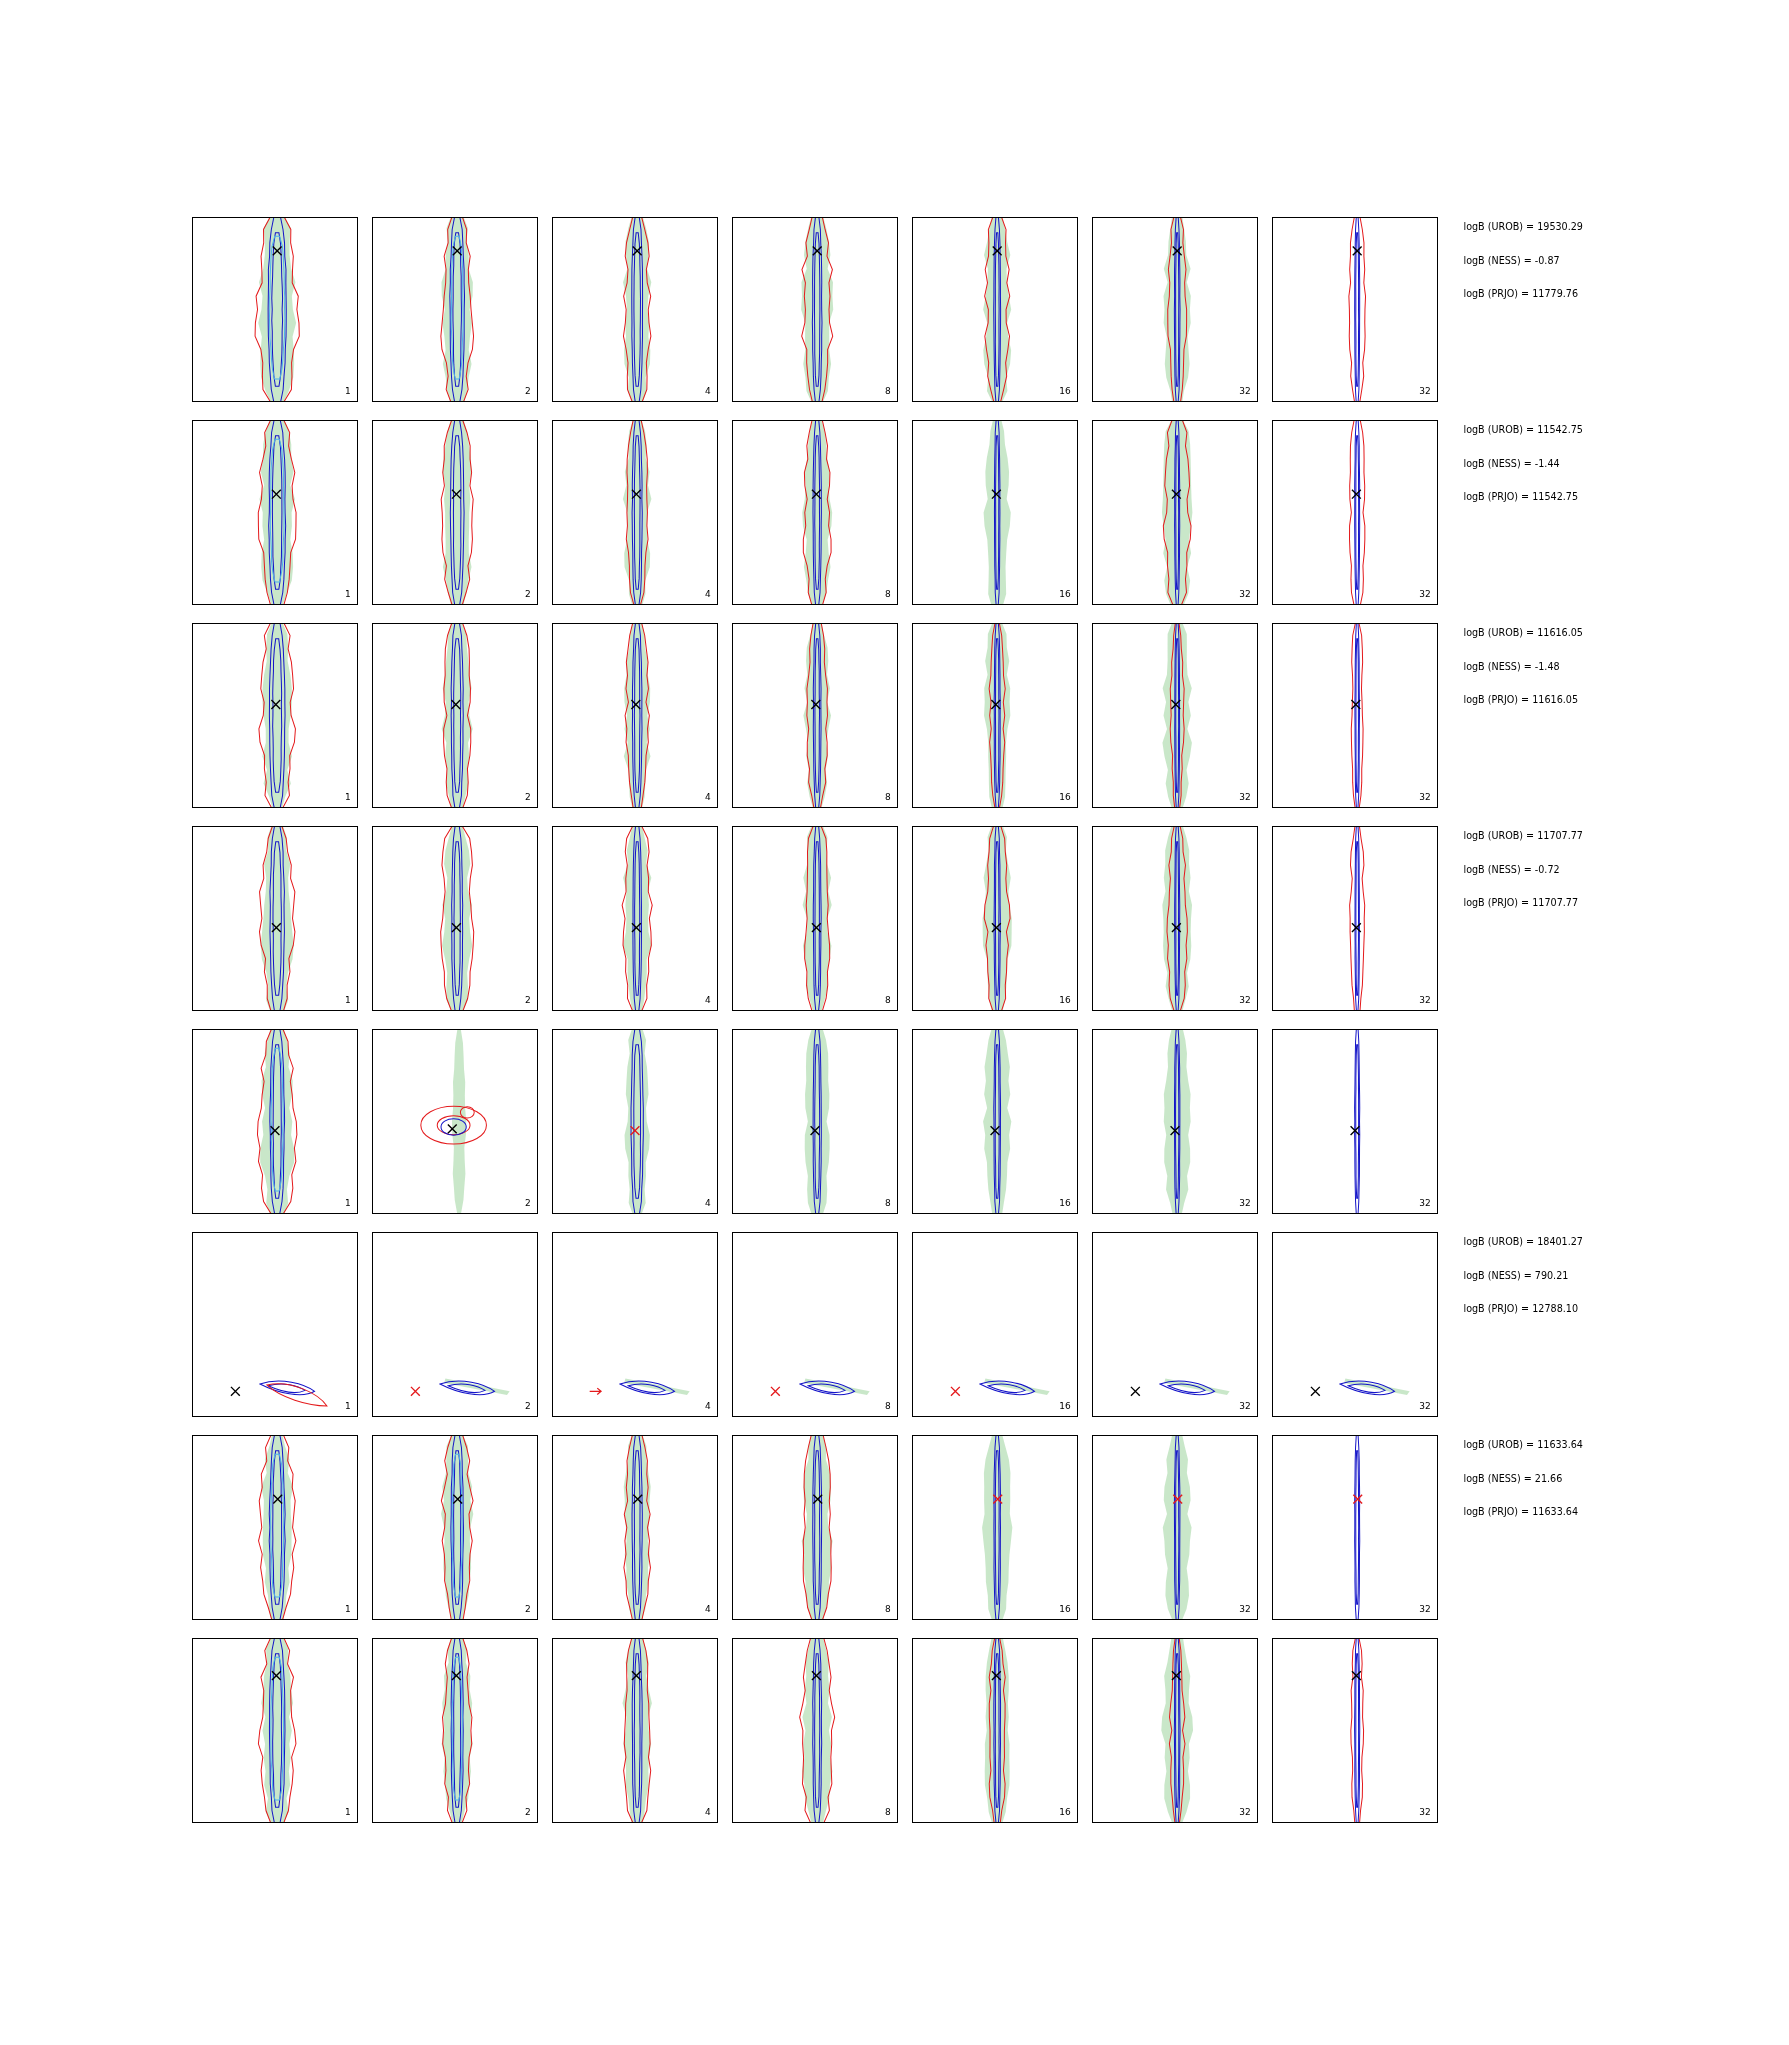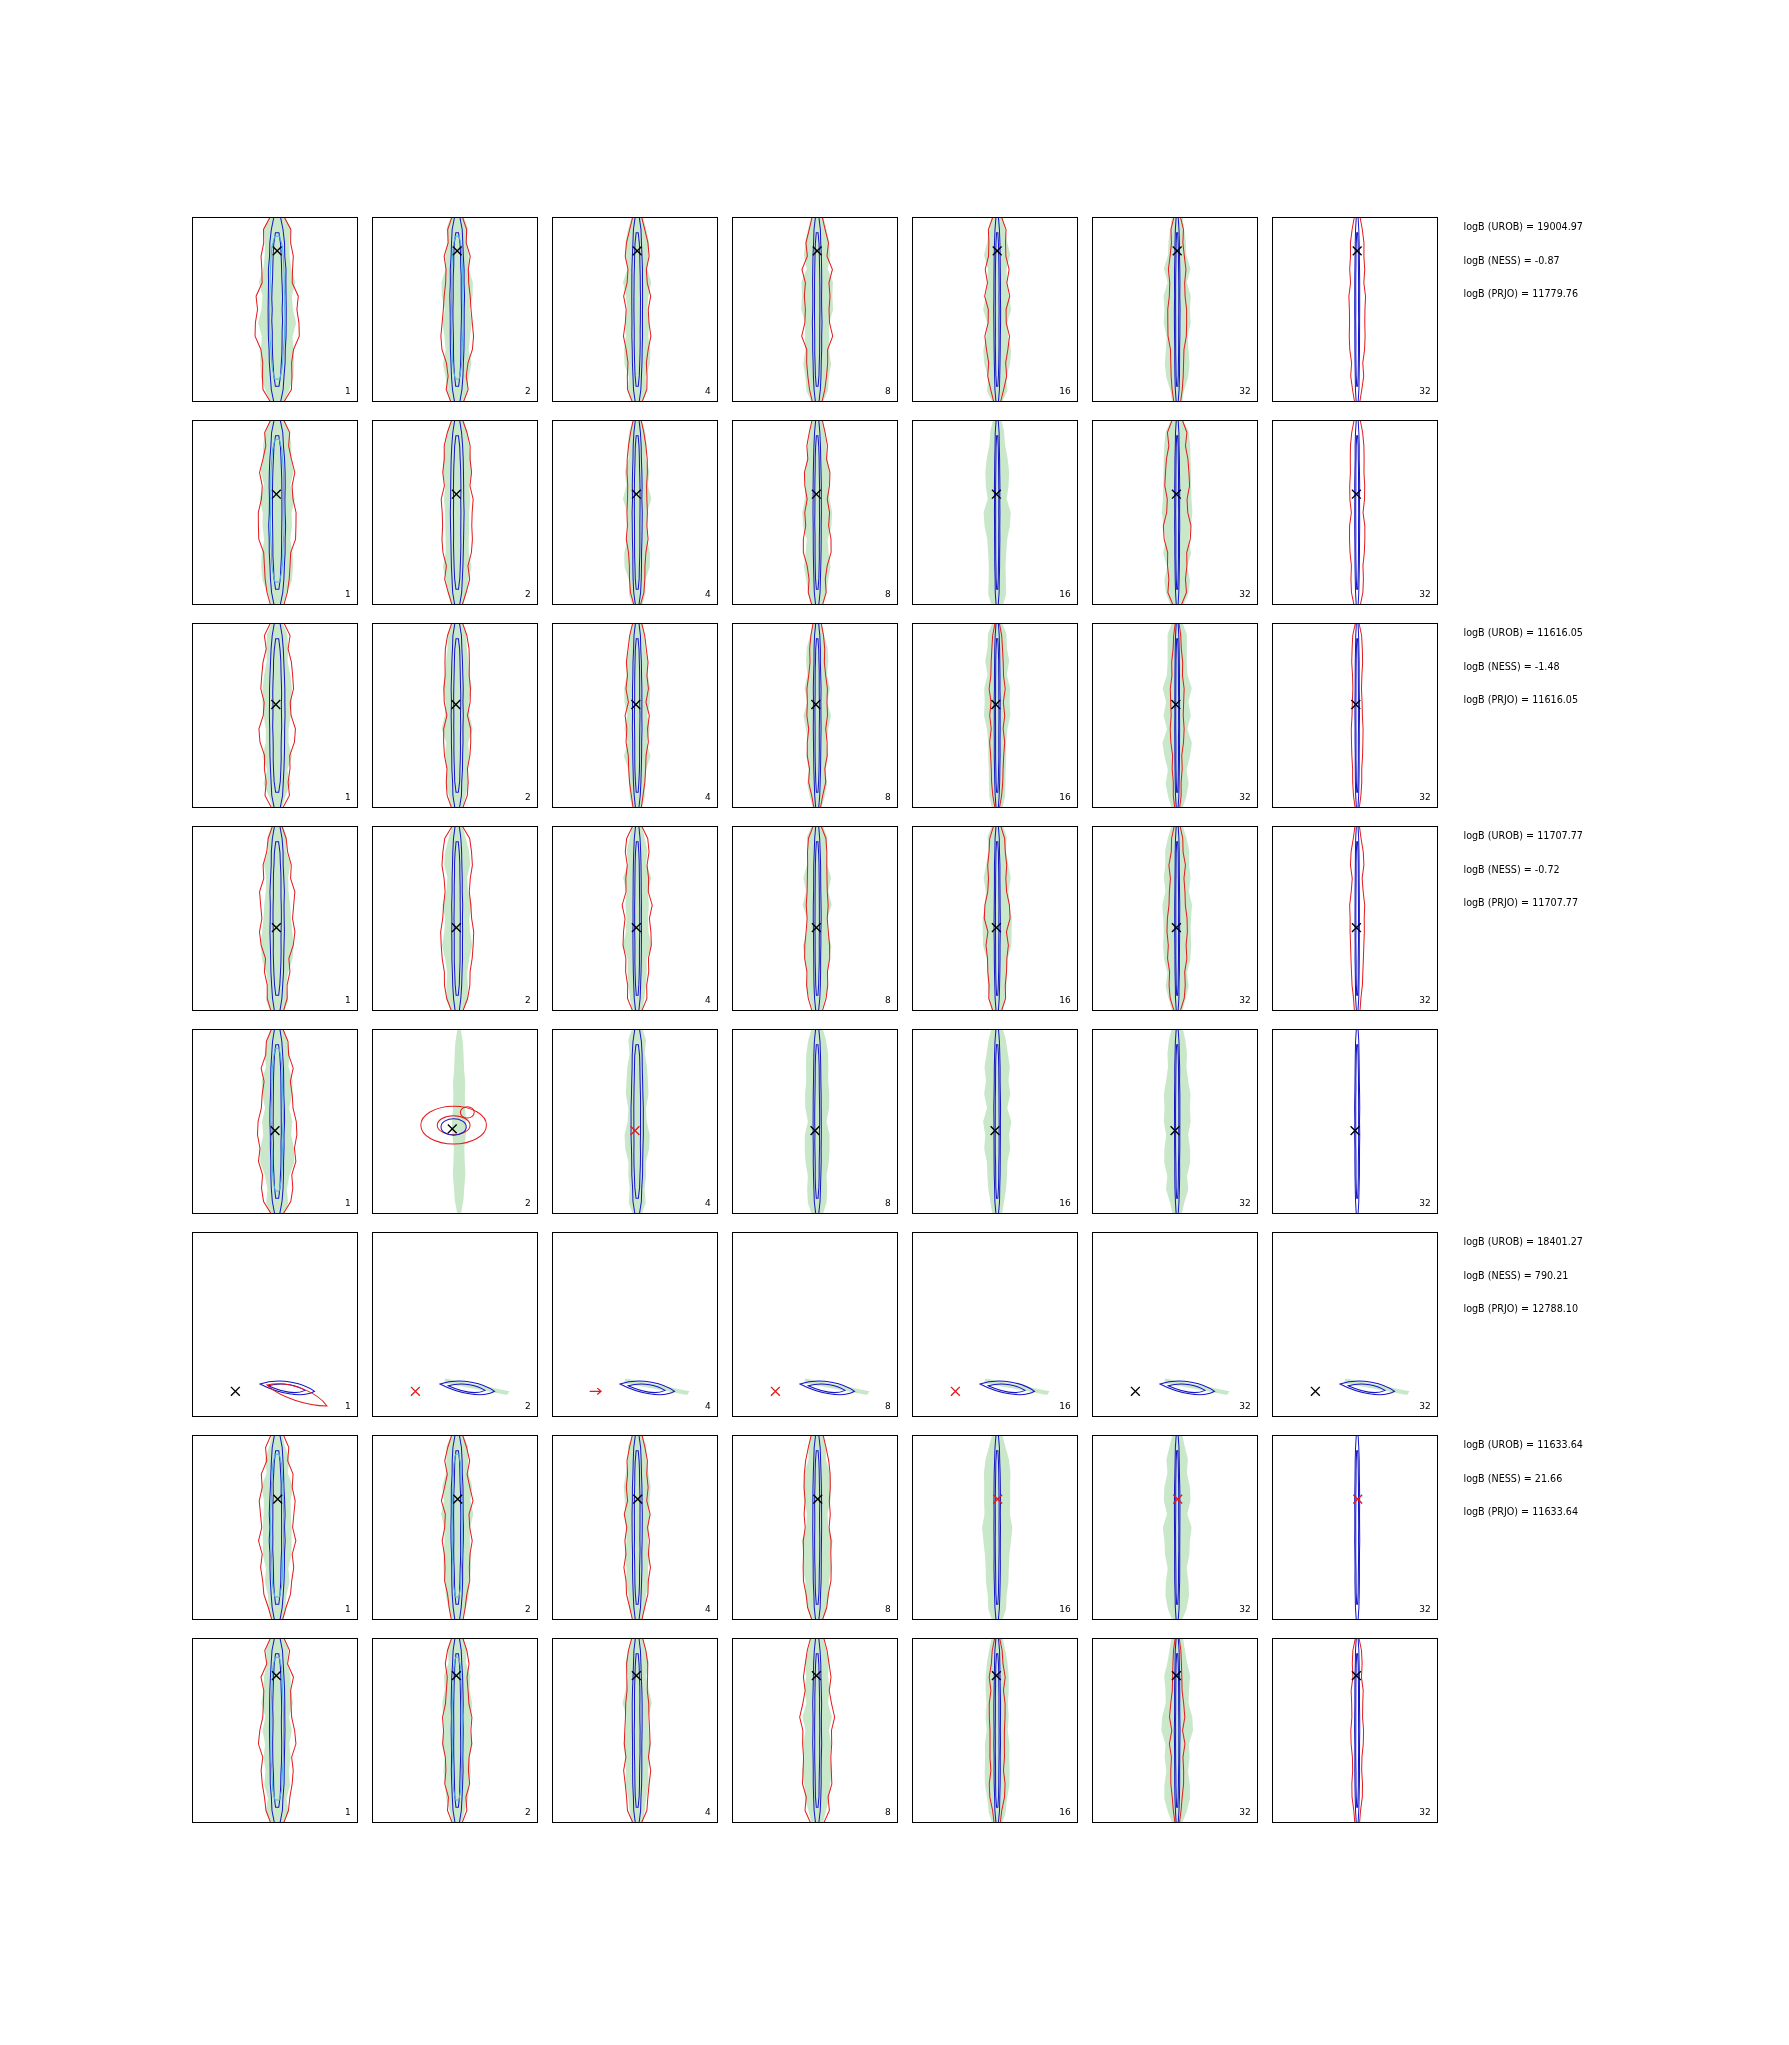--- a/index.html
+++ b/index.html
@@ -178,21 +178,21 @@
             <svg class="plotsvg" viewBox="0 0 260 290" preserveAspectRatio="none">
               <path d="M 129.2,-2.9 L 125.4,18.2 L 122.8,39.4 L 122.8,60.5 L 121.6,81.6 L 123.0,102.7 L 120.3,123.9 L 121.1,145.0 L 121.4,166.1 L 120.9,187.3 L 121.7,208.4 L 124.6,229.5 L 123.2,250.6 L 126.1,271.8 L 129.5,292.9 L 137.4,292.9 L 140.8,271.8 L 143.8,250.6 L 142.3,229.5 L 145.2,208.4 L 146.0,187.3 L 145.5,166.1 L 145.8,145.0 L 146.7,123.9 L 144.0,102.7 L 145.4,81.6 L 144.1,60.5 L 144.2,39.4 L 141.6,18.2 L 137.7,-2.9 Z" fill="none" stroke="#e41a1c" stroke-width="1.6"></path>
               <path d="M 132.1,-2.9 L 130.9,18.2 L 130.4,39.4 L 130.1,60.5 L 129.8,81.6 L 129.6,102.7 L 129.6,123.9 L 129.5,145.0 L 129.7,166.1 L 129.7,187.3 L 129.8,208.4 L 130.0,229.5 L 130.4,250.6 L 130.7,271.8 L 132.0,292.9 L 134.9,292.9 L 136.2,271.8 L 136.6,250.6 L 136.9,229.5 L 137.1,208.4 L 137.2,187.3 L 137.3,166.1 L 137.4,145.0 L 137.4,123.9 L 137.4,102.7 L 137.2,81.6 L 136.9,60.5 L 136.6,39.4 L 136.0,18.2 L 134.8,-2.9 Z" fill="none" stroke="#1414c8" stroke-width="1.6"></path>
               <path d="M 132.7,23.2 L 132.0,40.6 L 131.6,58.0 L 131.5,75.4 L 131.3,92.8 L 131.2,110.2 L 131.3,127.6 L 131.3,145.0 L 131.2,162.4 L 131.4,179.8 L 131.5,197.2 L 131.4,214.6 L 131.6,232.0 L 131.9,249.4 L 132.7,266.8 L 134.3,266.8 L 135.0,249.4 L 135.3,232.0 L 135.5,214.6 L 135.5,197.2 L 135.6,179.8 L 135.8,162.4 L 135.6,145.0 L 135.6,127.6 L 135.7,110.2 L 135.6,92.8 L 135.4,75.4 L 135.3,58.0 L 134.9,40.6 L 134.2,23.2 Z" fill="none" stroke="#1414c8" stroke-width="1.6"></path>
               <path d="M 126.46666666666667,45.20000000000002 L 140.46666666666667,59.20000000000002 M 140.46666666666667,45.20000000000002 L 126.46666666666667,59.20000000000002" stroke="#000000" stroke-width="2.2" fill="none"></path>
             </svg>
             <span class="corner-label">32</span>
           </div>
         </div>
         <div class="legendbox">
-          <div>logB (UROB) = 19004.97</div>
+          <div>logB (UROB) = 19530.29</div>
           <div>logB (NESS) = -0.87</div>
           <div>logB (PRJO) = 11779.76</div>
         </div>
       </div>
       <div class="row">
         <div class="cell">
           <div class="axes">
             <span class="ytickmark" style="top:148px"></span>
             <span class="ytickmark" style="top:111px"></span>
             <span class="ytickmark" style="top:74px"></span>
@@ -344,20 +344,25 @@
             <span class="xtickmark" style="left:138px"></span>
             <svg class="plotsvg" viewBox="0 0 260 290" preserveAspectRatio="none">
               <path d="M 128.9,-2.9 L 124.8,18.2 L 122.8,39.4 L 122.5,60.5 L 122.7,81.6 L 121.6,102.7 L 121.9,123.9 L 124.2,145.0 L 121.4,166.1 L 121.3,187.3 L 122.1,208.4 L 124.3,229.5 L 123.6,250.6 L 124.4,271.8 L 128.7,292.9 L 138.2,292.9 L 142.5,271.8 L 143.3,250.6 L 142.6,229.5 L 144.8,208.4 L 145.6,187.3 L 145.6,166.1 L 142.7,145.0 L 145.1,123.9 L 145.4,102.7 L 144.2,81.6 L 144.4,60.5 L 144.1,39.4 L 142.1,18.2 L 138.0,-2.9 Z" fill="none" stroke="#e41a1c" stroke-width="1.6"></path>
               <path d="M 132.1,-2.9 L 130.8,18.2 L 130.2,39.4 L 130.2,60.5 L 129.8,81.6 L 129.5,102.7 L 129.7,123.9 L 129.6,145.0 L 129.5,166.1 L 129.7,187.3 L 129.9,208.4 L 130.0,229.5 L 130.4,250.6 L 130.9,271.8 L 132.0,292.9 L 134.9,292.9 L 136.0,271.8 L 136.5,250.6 L 136.9,229.5 L 137.1,208.4 L 137.2,187.3 L 137.4,166.1 L 137.3,145.0 L 137.2,123.9 L 137.4,102.7 L 137.1,81.6 L 136.7,60.5 L 136.7,39.4 L 136.1,18.2 L 134.9,-2.9 Z" fill="none" stroke="#1414c8" stroke-width="1.6"></path>
               <path d="M 132.7,23.2 L 131.9,40.6 L 131.7,58.0 L 131.4,75.4 L 131.4,92.8 L 131.4,110.2 L 131.2,127.6 L 131.2,145.0 L 131.3,162.4 L 131.4,179.8 L 131.3,197.2 L 131.4,214.6 L 131.7,232.0 L 132.0,249.4 L 132.7,266.8 L 134.3,266.8 L 134.9,249.4 L 135.3,232.0 L 135.5,214.6 L 135.6,197.2 L 135.6,179.8 L 135.6,162.4 L 135.8,145.0 L 135.7,127.6 L 135.6,110.2 L 135.6,92.8 L 135.5,75.4 L 135.2,58.0 L 135.0,40.6 L 134.2,23.2 Z" fill="none" stroke="#1414c8" stroke-width="1.6"></path>
               <path d="M 125.16666666666666,109 L 139.16666666666666,123 M 139.16666666666666,109 L 125.16666666666666,123" stroke="#000000" stroke-width="2.2" fill="none"></path>
             </svg>
             <span class="corner-label">32</span>
           </div>
         </div>
+        <div class="legendbox">
+          <div>logB (UROB) = 11542.75</div>
+          <div>logB (NESS) = -1.44</div>
+          <div>logB (PRJO) = 11542.75</div>
+        </div>
       </div>
       <div class="row">
         <div class="cell">
           <div class="axes">
             <span class="ytickmark" style="top:148px"></span>
             <span class="ytickmark" style="top:111px"></span>
             <span class="ytickmark" style="top:74px"></span>
             <span class="ytickmark" style="top:37px"></span>
             <span class="ytickmark" style="top:0px"></span>
             <span class="xtickmark" style="left:0px"></span>

